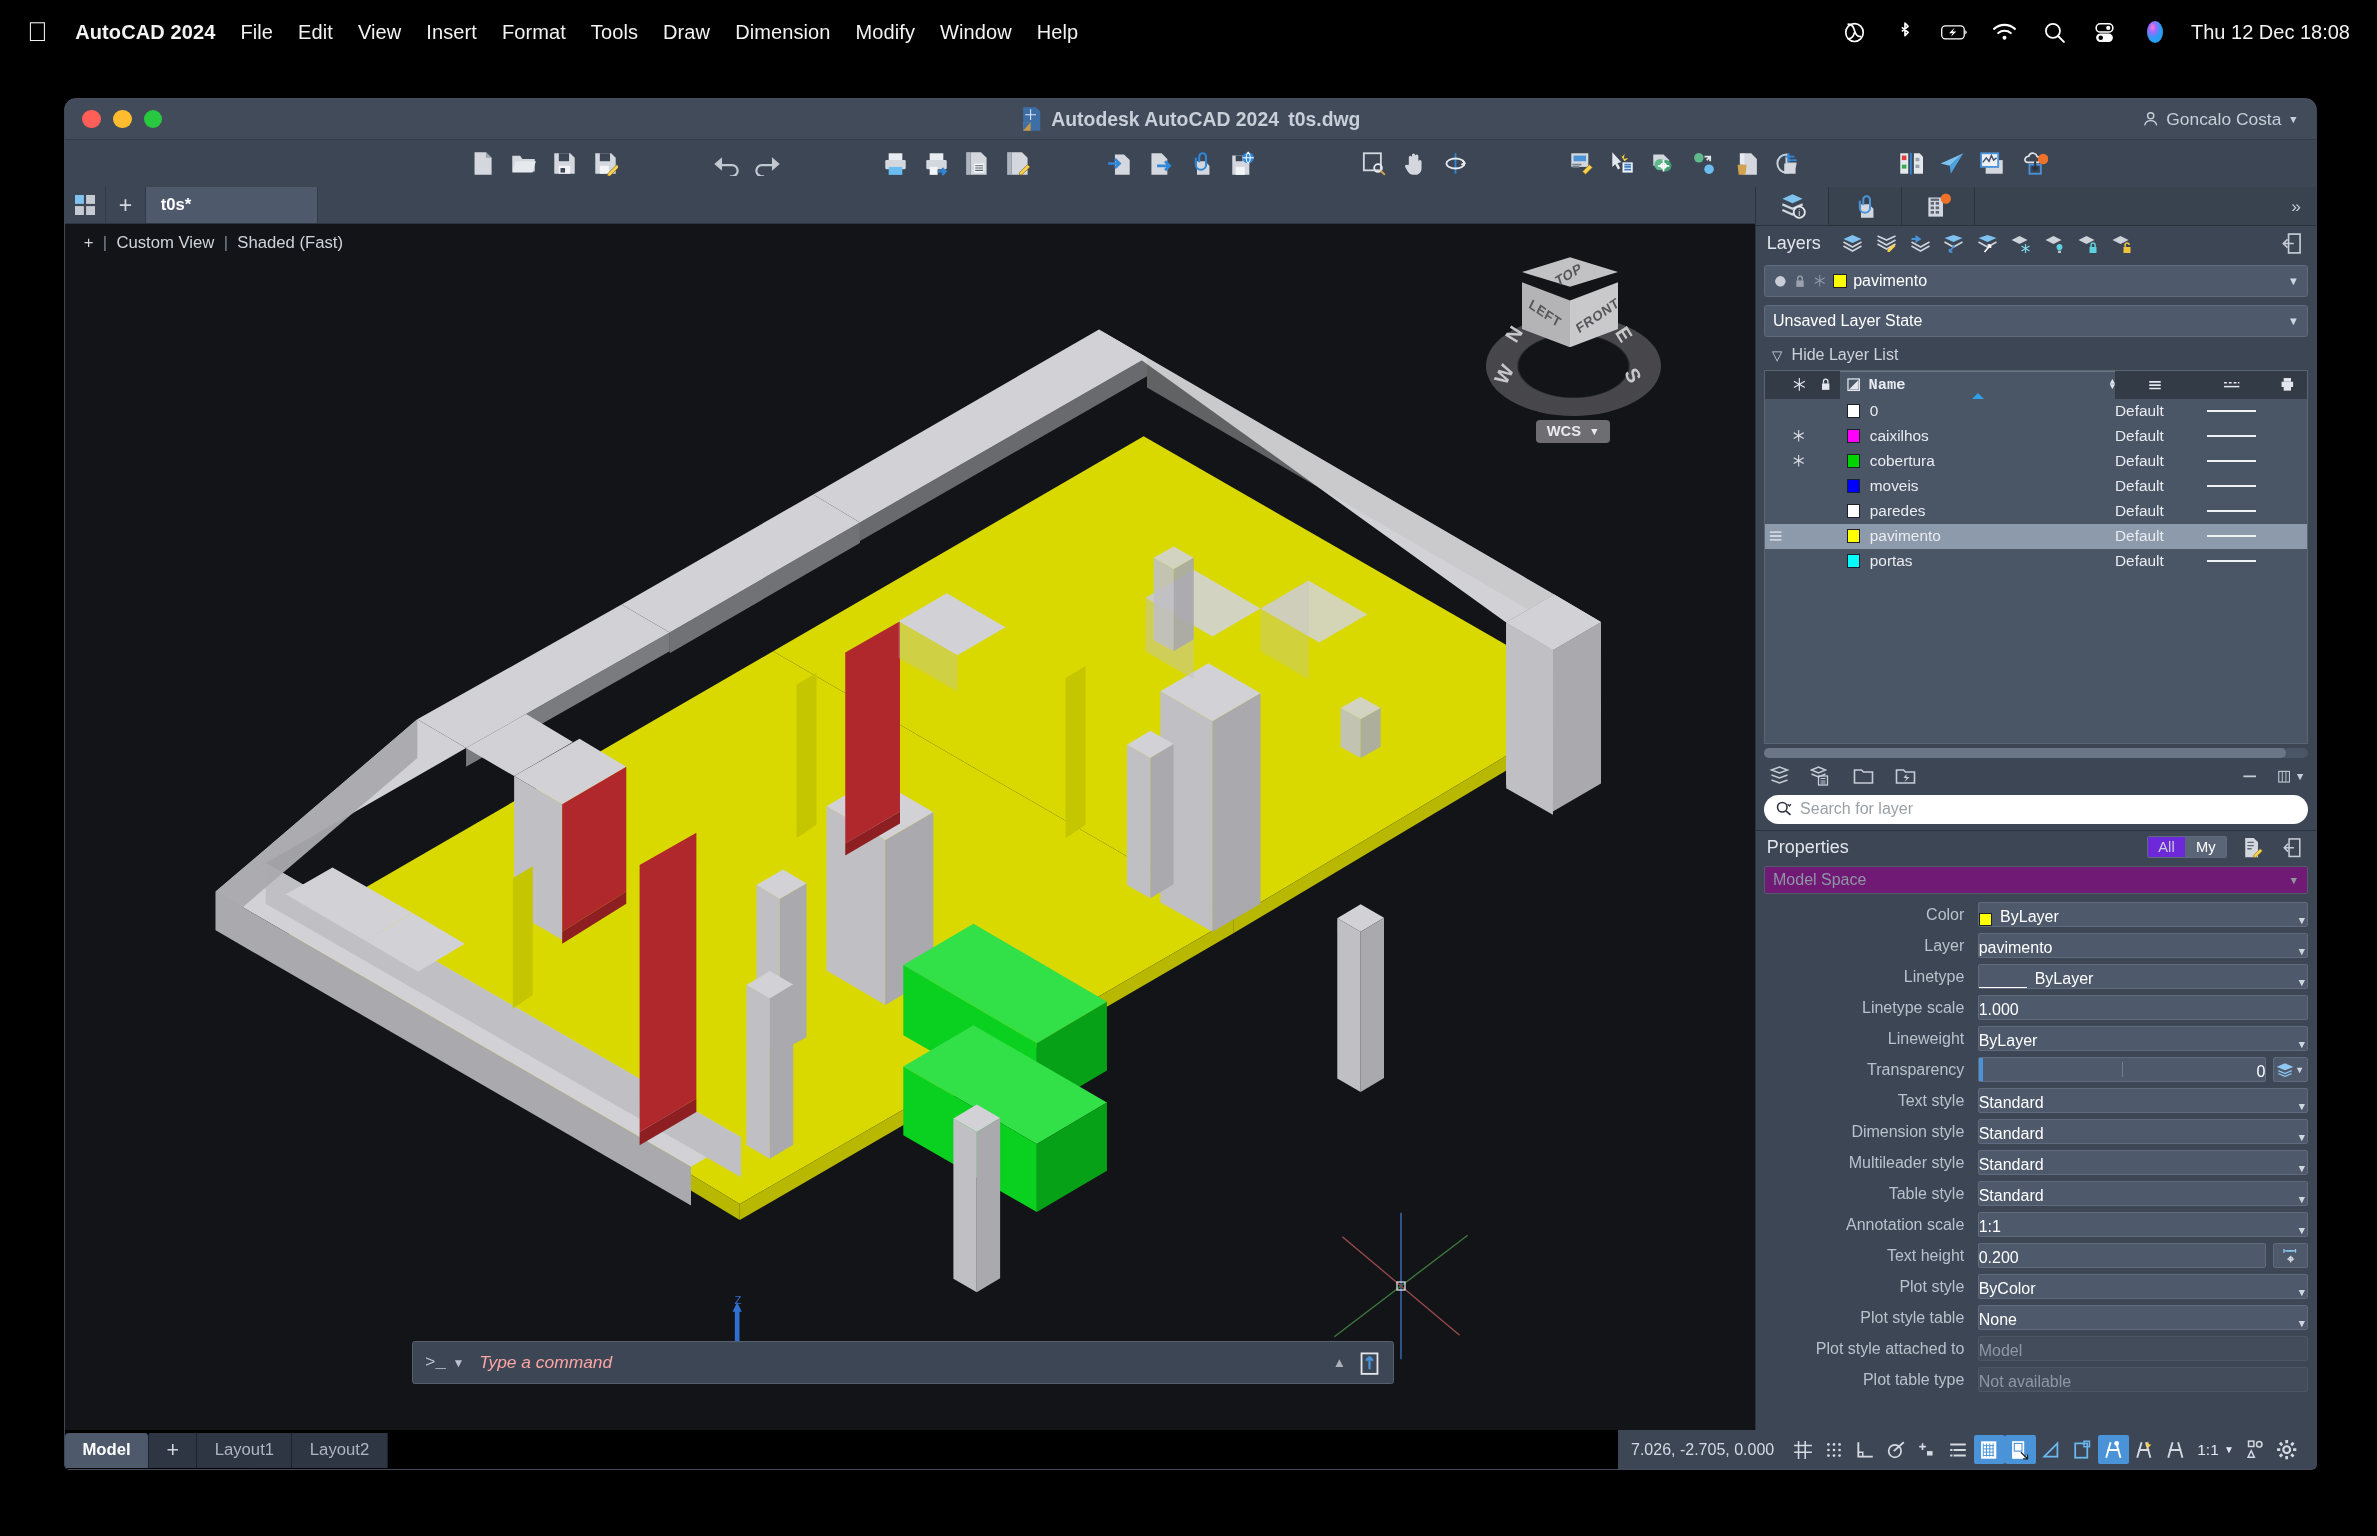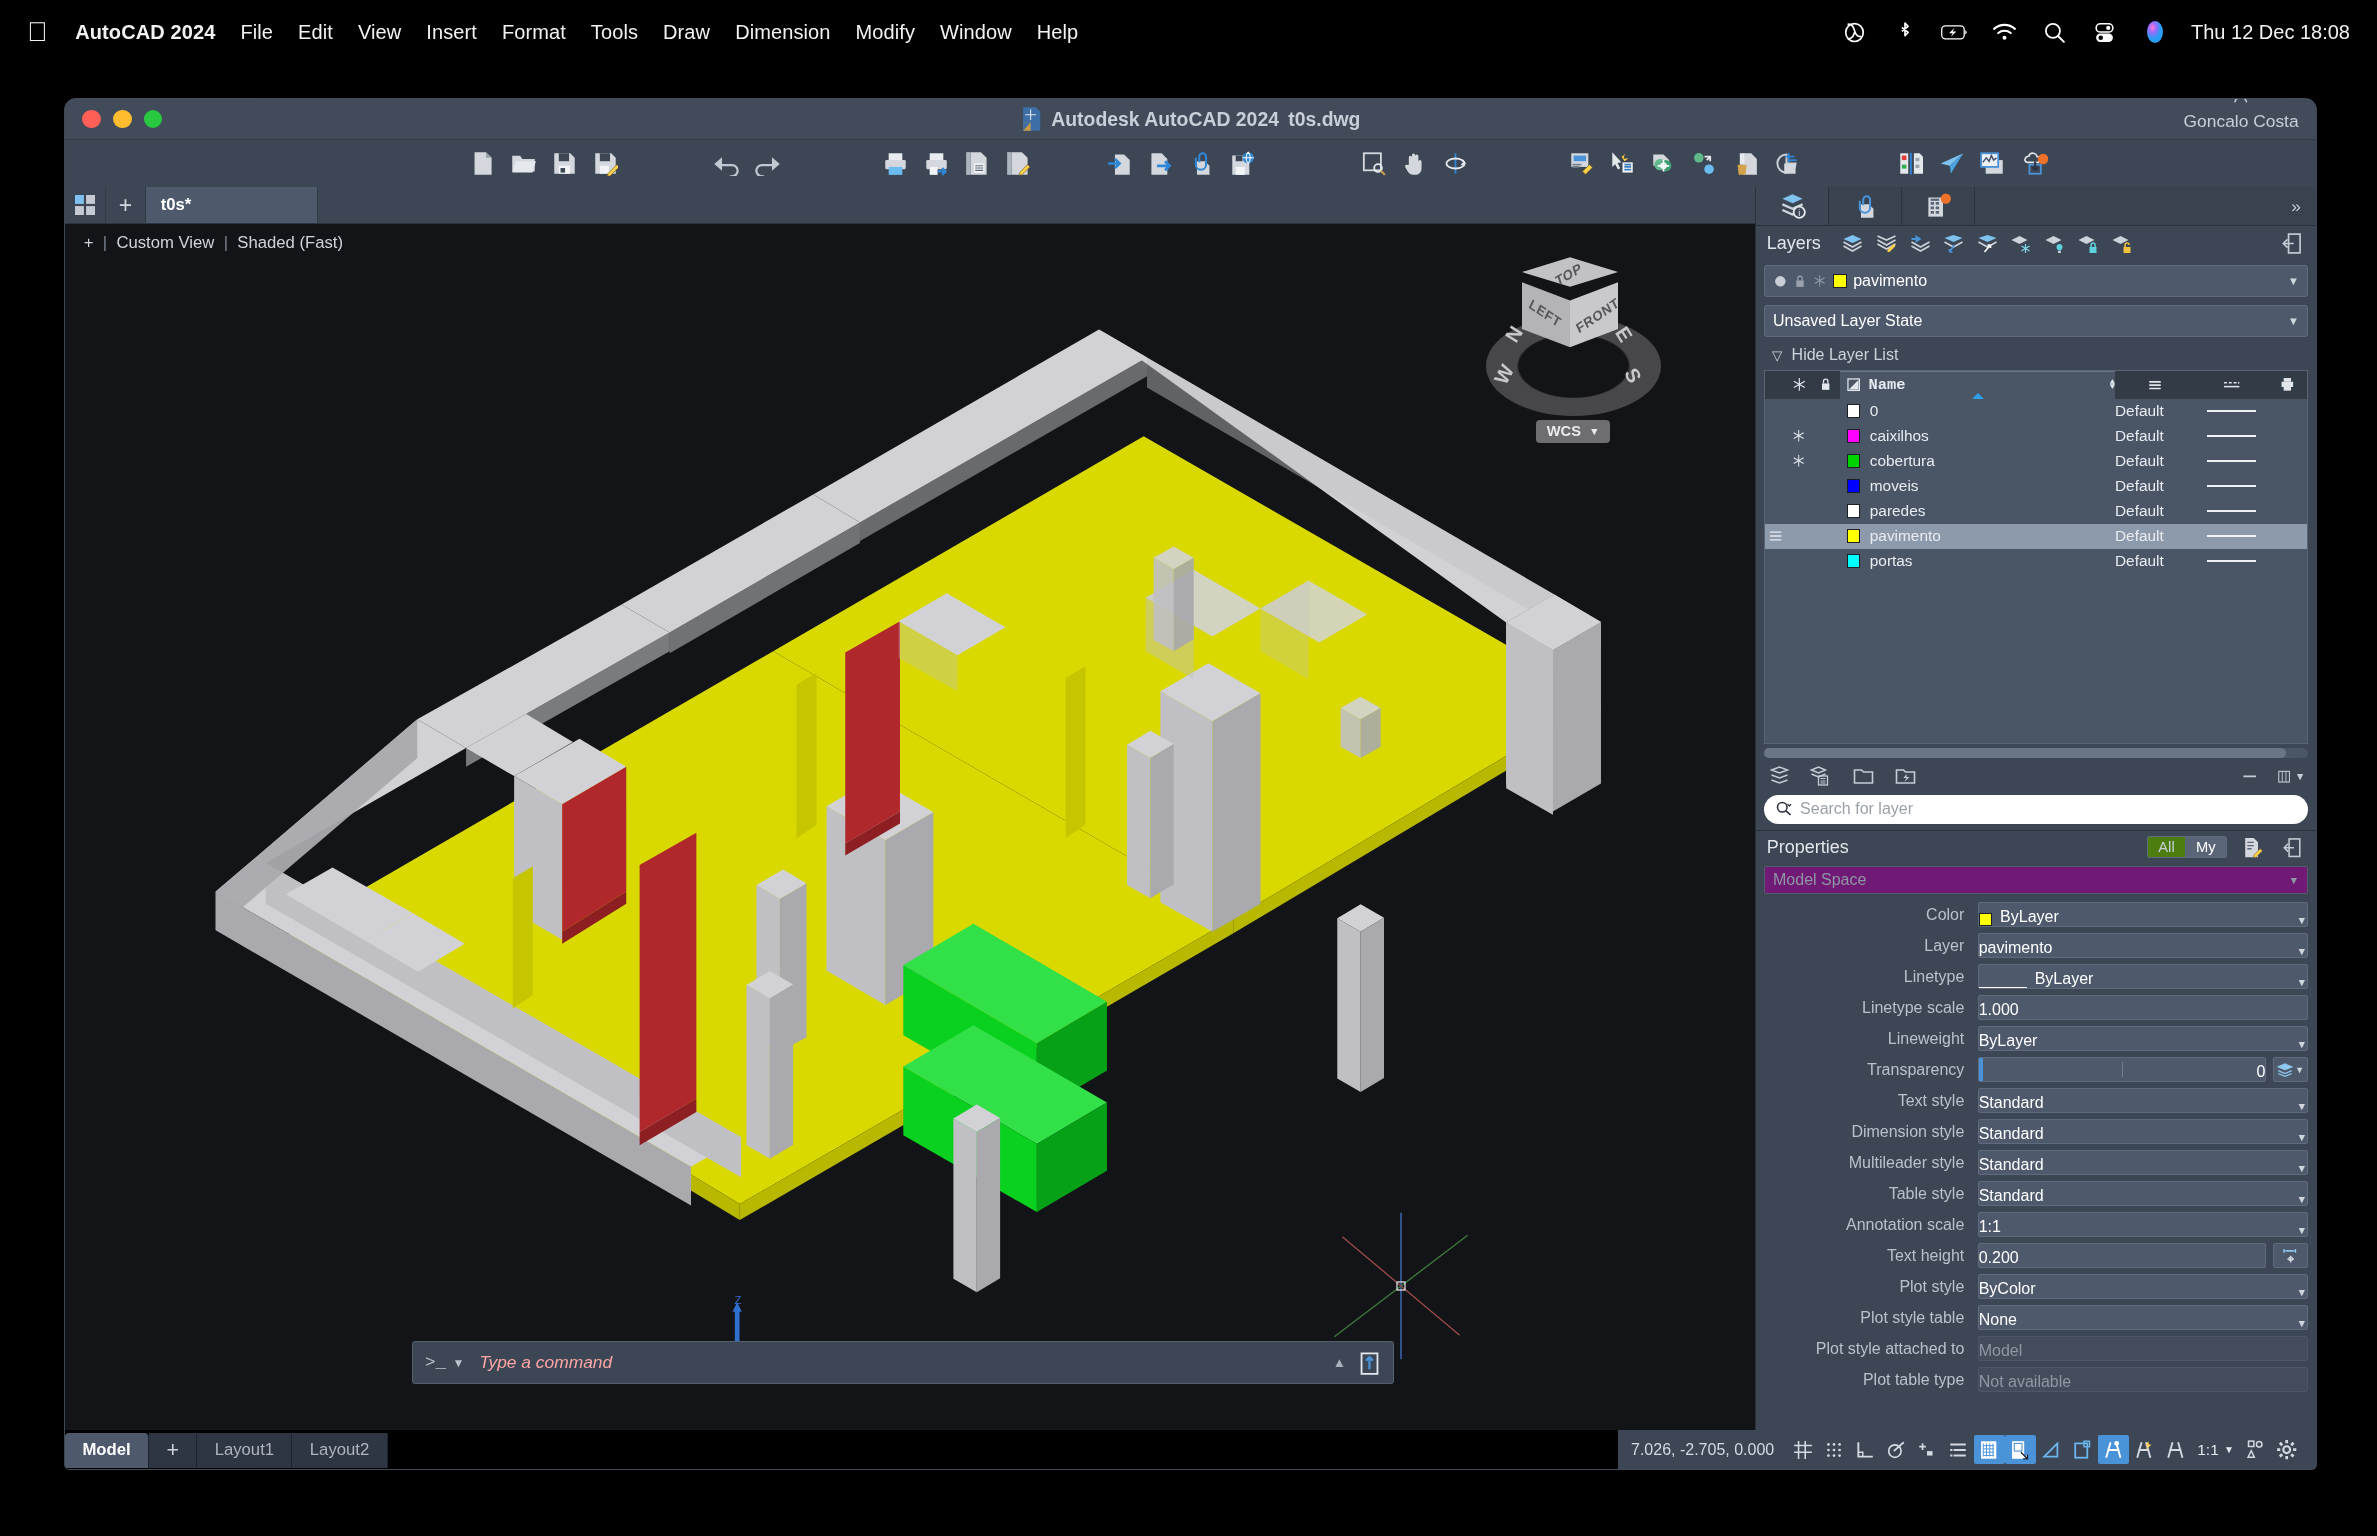--- a/index.html
+++ b/index.html
@@ -40,21 +40,21 @@
   .tl { width: 18.7px; height: 18.7px; border-radius: 50%; }
   .tl.red { background: #ff5f57; }
   .tl.yellow { background: #febc2e; }
   .tl.green { background: #28c840; }
   #titlebar-center {
     position: absolute; left: 0; right: 0; display: flex; justify-content: center;
     align-items: center; gap: 9.3px; pointer-events: none;
   }
   #titlebar-center .t-text { color: #c9cfd9; font-size: 19.4px; font-weight: bold; }
   #acad-doc-icon { width: 21.4px; height: 24px; position: relative; }
-  #titlebar-right { margin-left: auto; margin-right: 17.4px; display: flex; align-items: center; gap: 6.7px; color: #c9cfd9; font-size: 17.4px; flex-direction: column; }
+  #titlebar-right { margin-left: auto; margin-right: 17.4px; display: flex; align-items: center; gap: 6.7px; color: #c9cfd9; font-size: 17.4px; }
 
   
   #toolbar {
     height: 47px; width: 100%; background: #3d4654;
     display: flex; align-items: center; position: relative;
   }
   .tb-group { display: flex; align-items: center; }
   .tb-btn { width: 41px; height: 39px; display: flex; align-items: center; justify-content: center; }
   .tb-sep { width: 31px; }
 
@@ -233,21 +233,21 @@
     display: flex; align-items: center; padding: 0 10.7px; gap: 6.7px;
   }
   #search-layer .sl-placeholder { color: #9aa0a8; font-size: 16px; }
 
   #prop-header {
     display: flex; align-items: center; height: 33px; padding: 0 10.7px;
     border-top: 0.7px solid #2b323d; gap: 12px;
   }
   #prop-title { color: #e2e6ec; font-size: 18px; }
   #prop-allmy { margin-left: auto; display: flex; border: 0.7px solid #5f6b7c; border-radius: 2px; overflow: hidden; }
-  .am-btn { padding: 2px 10.7px; font-size: 14.7px; color: #c8cfd9; background: #4d7c0f; }
+  .am-btn { padding: 2px 10.7px; font-size: 14.7px; color: #c8cfd9; background: #6d28d9; }
   .am-btn.active { background: #5a6578; color: #ffffff; }
 
   #model-space-combo {
     margin: 2.7px 8px 5.3px 8px; height: 28px; background: #701a75; border: 0.7px solid #525c6c;
     border-radius: 2px; display: flex; align-items: center; padding: 0 8px;
     color: #8e97a4; font-size: 16px;
   }
   #model-space-combo .arrow { margin-left: auto; color: #8e97a4; font-size: 10.7px; }
 
   #prop-rows { padding: 0 8px; }

